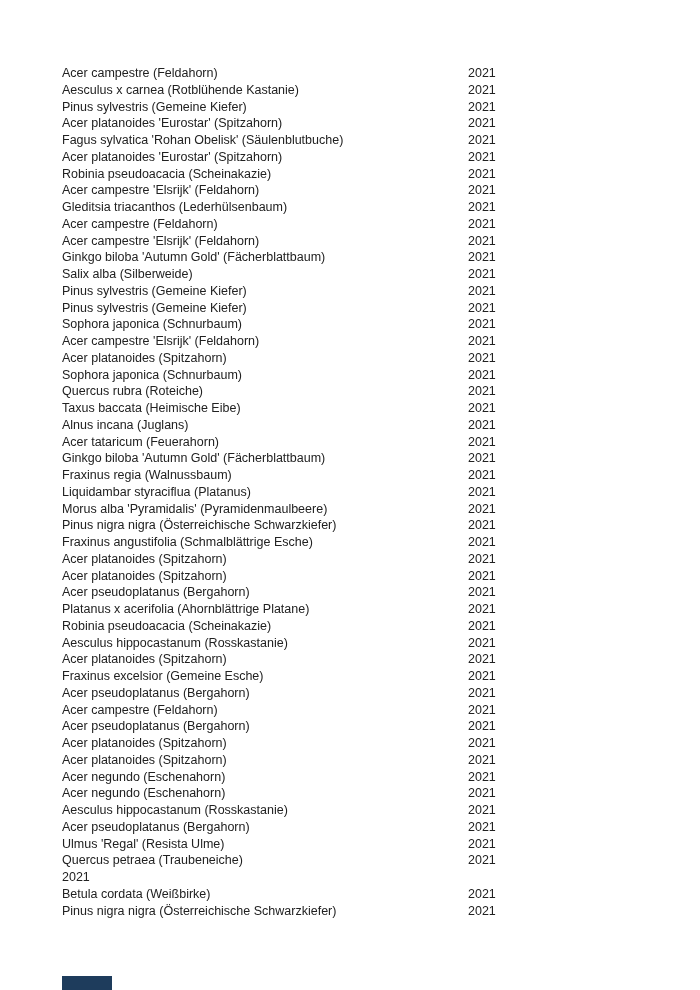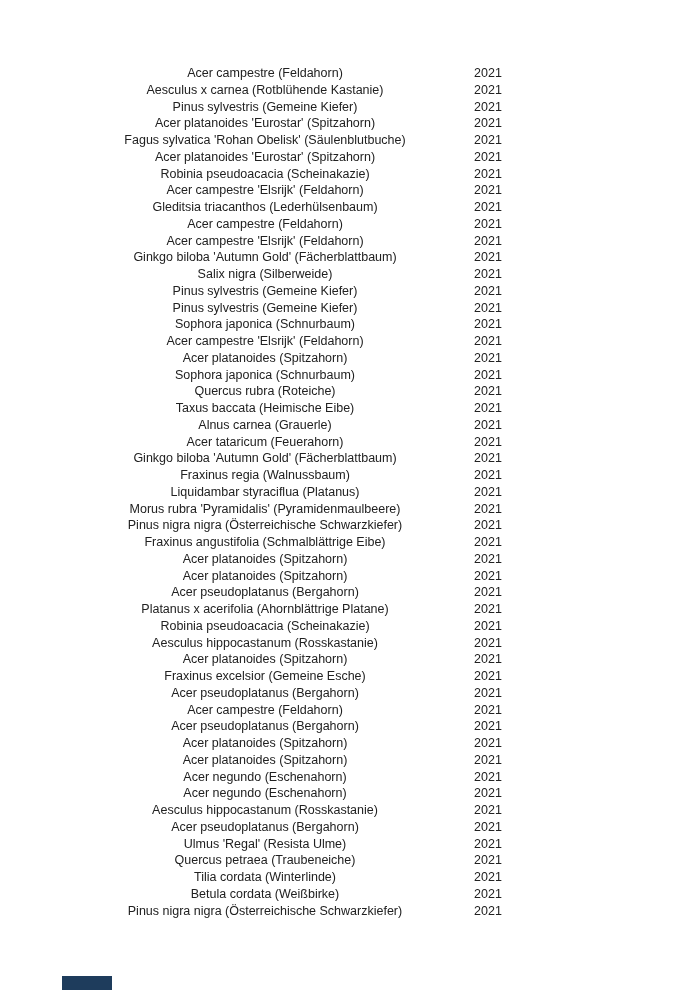--- a/index.html
+++ b/index.html
@@ -39,21 +39,21 @@
     position: absolute;
     left: 62px;
     top: 976px;
     width: 50px;
     height: 14px;
   }
 </style>
 </head>
 <body style="background: rgb(255, 255, 255);">
 
-<div class="tree-list" style="color: rgb(33, 33, 33); text-align: center;">
+<div class="tree-list" style="color: rgb(33, 33, 33);">
     <div class="tree-row">
       <span class="species-cell">Acer campestre (Feldahorn)</span>
       <span class="year-cell">2021</span>
     </div>
     <div class="tree-row">
       <span class="species-cell">Aesculus x carnea (Rotblühende Kastanie)</span>
       <span class="year-cell">2021</span>
     </div>
     <div class="tree-row">
       <span class="species-cell">Pinus sylvestris (Gemeine Kiefer)</span>
@@ -89,21 +89,21 @@
     </div>
     <div class="tree-row">
       <span class="species-cell">Acer campestre 'Elsrijk' (Feldahorn)</span>
       <span class="year-cell">2021</span>
     </div>
     <div class="tree-row">
       <span class="species-cell">Ginkgo biloba 'Autumn Gold' (Fächerblattbaum)</span>
       <span class="year-cell">2021</span>
     </div>
     <div class="tree-row">
-      <span class="species-cell">Salix nigra (Silberweide)</span>
+      <span class="species-cell">Salix alba (Silberweide)</span>
       <span class="year-cell">2021</span>
     </div>
     <div class="tree-row">
       <span class="species-cell">Pinus sylvestris (Gemeine Kiefer)</span>
       <span class="year-cell">2021</span>
     </div>
     <div class="tree-row">
       <span class="species-cell">Pinus sylvestris (Gemeine Kiefer)</span>
       <span class="year-cell">2021</span>
     </div>
@@ -125,49 +125,49 @@
     </div>
     <div class="tree-row">
       <span class="species-cell">Quercus rubra (Roteiche)</span>
       <span class="year-cell">2021</span>
     </div>
     <div class="tree-row">
       <span class="species-cell">Taxus baccata (Heimische Eibe)</span>
       <span class="year-cell">2021</span>
     </div>
     <div class="tree-row">
-      <span class="species-cell">Alnus carnea (Grauerle)</span>
+      <span class="species-cell">Alnus incana (Juglans)</span>
       <span class="year-cell">2021</span>
     </div>
     <div class="tree-row">
       <span class="species-cell">Acer tataricum (Feuerahorn)</span>
       <span class="year-cell">2021</span>
     </div>
     <div class="tree-row">
       <span class="species-cell">Ginkgo biloba 'Autumn Gold' (Fächerblattbaum)</span>
       <span class="year-cell">2021</span>
     </div>
     <div class="tree-row">
       <span class="species-cell">Fraxinus regia (Walnussbaum)</span>
       <span class="year-cell">2021</span>
     </div>
     <div class="tree-row">
       <span class="species-cell">Liquidambar styraciflua (Platanus)</span>
       <span class="year-cell">2021</span>
     </div>
     <div class="tree-row">
-      <span class="species-cell">Morus rubra 'Pyramidalis' (Pyramidenmaulbeere)</span>
+      <span class="species-cell">Morus alba 'Pyramidalis' (Pyramidenmaulbeere)</span>
       <span class="year-cell">2021</span>
     </div>
     <div class="tree-row">
       <span class="species-cell">Pinus nigra nigra (Österreichische Schwarzkiefer)</span>
       <span class="year-cell">2021</span>
     </div>
     <div class="tree-row">
-      <span class="species-cell">Fraxinus angustifolia (Schmalblättrige Eibe)</span>
+      <span class="species-cell">Fraxinus angustifolia (Schmalblättrige Esche)</span>
       <span class="year-cell">2021</span>
     </div>
     <div class="tree-row">
       <span class="species-cell">Acer platanoides (Spitzahorn)</span>
       <span class="year-cell">2021</span>
     </div>
     <div class="tree-row">
       <span class="species-cell">Acer platanoides (Spitzahorn)</span>
       <span class="year-cell">2021</span>
     </div>
@@ -233,21 +233,20 @@
     </div>
     <div class="tree-row">
       <span class="species-cell">Ulmus 'Regal' (Resista Ulme)</span>
       <span class="year-cell">2021</span>
     </div>
     <div class="tree-row">
       <span class="species-cell">Quercus petraea (Traubeneiche)</span>
       <span class="year-cell">2021</span>
     </div>
     <div class="tree-row">
-      <span class="species-cell">Tilia cordata (Winterlinde)</span>
       <span class="year-cell">2021</span>
     </div>
     <div class="tree-row">
       <span class="species-cell">Betula cordata (Weißbirke)</span>
       <span class="year-cell">2021</span>
     </div>
     <div class="tree-row">
       <span class="species-cell">Pinus nigra nigra (Österreichische Schwarzkiefer)</span>
       <span class="year-cell">2021</span>
     </div>

